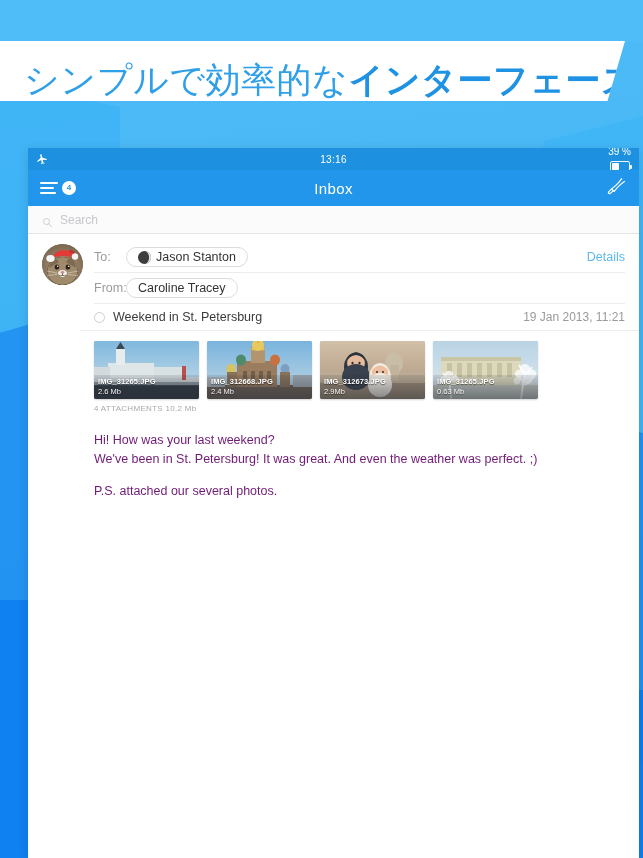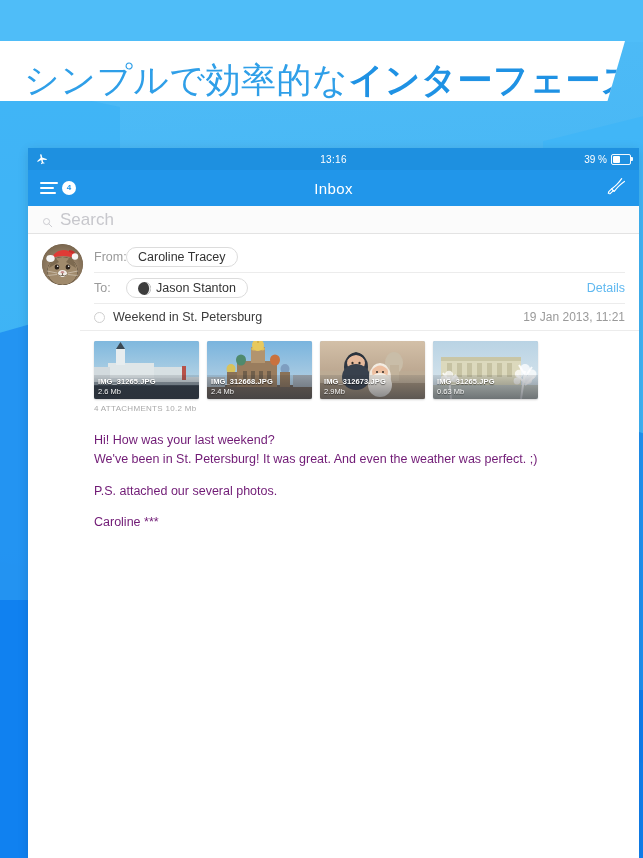--- a/index.html
+++ b/index.html
@@ -146,20 +146,21 @@
     text-align: center;
     font-size: 10px;
     letter-spacing: .3px;
   }
   .sb-right {
     margin-left: auto;
     display: flex;
     align-items: center;
     gap: 4px;
     font-size: 10px;
+    flex-direction: column;
   }
   .battery {
     width: 18px; height: 9px;
     border: 1px solid rgba(255,255,255,.95);
     border-radius: 2px;
     position: relative;
     display: inline-block;
   }
   .battery::after {
     content: "";
@@ -246,21 +247,21 @@
     border-bottom: 1px solid #e3e3e3;
     display: flex;
     align-items: center;
     padding: 0 14px;
     gap: 7px;
     flex: 0 0 auto;
   }
   .search-icon { width: 11px; height: 11px; display: block; }
   .search-text {
     color: #c7c7cc;
-    font-size: 17px;
+    font-size: 12px;
   }
 
   
   .msg-head {
     display: flex;
     padding: 8px 14px 0 14px;
     flex: 0 0 auto;
   }
   .avatar {
     width: 41px; height: 41px;
@@ -498,37 +499,37 @@
               <line x1="15" y1="30.5" x2="5.5" y2="31.5"></line>
               <line x1="26" y1="29" x2="36" y2="27"></line>
               <line x1="26" y1="30.5" x2="35.5" y2="31.5"></line>
             </g>
           </g>
         </svg>
       </div>
 
       <div class="head-fields">
         <div class="field-row">
-          <span class="field-label">From:</span>
-          <span class="chip">
-            <span>Caroline Tracey</span>
-          </span>
-        </div>
-        <div class="field-row">
           <span class="field-label">To:</span>
           <span class="chip">
             <span class="chip-avatar">
               <svg width="13" height="13" viewBox="0 0 13 13" aria-hidden="true">
                 <circle cx="6.5" cy="6.5" r="6.5" fill="#3d3d3d"></circle>
                 <path d="M6.5 0 A6.5 6.5 0 0 1 6.5 13 A4.6 6.5 0 0 0 6.5 0 Z" fill="#e8e8e8"></path>
               </svg>
             </span>
             <span>Jason Stanton</span>
           </span>
           <span class="details-link">Details</span>
+        </div>
+        <div class="field-row">
+          <span class="field-label">From:</span>
+          <span class="chip">
+            <span>Caroline Tracey</span>
+          </span>
         </div>
       </div>
     </div>
 
     <div class="subject-row">
       <span class="flag-circle"></span>
       <span class="subject-text">Weekend in St. Petersburg</span>
       <span class="subject-date">19 Jan 2013, 11:21</span>
     </div>
 
@@ -681,17 +682,16 @@
     </div>
 
     <div class="attach-summary">4 ATTACHMENTS 10.2 Mb</div>
 
     <div class="msg-body">
       <p>
         <span>Hi! How was your last weekend?</span><br>
         <span>We've been in St. Petersburg! It was great. And even the weather was perfect. ;)</span>
       </p>
       <p>P.S. attached our several photos.</p>
-      <p>Caroline ***</p>
     </div>
 
   </div>
 </div>
 
 </body></html>

